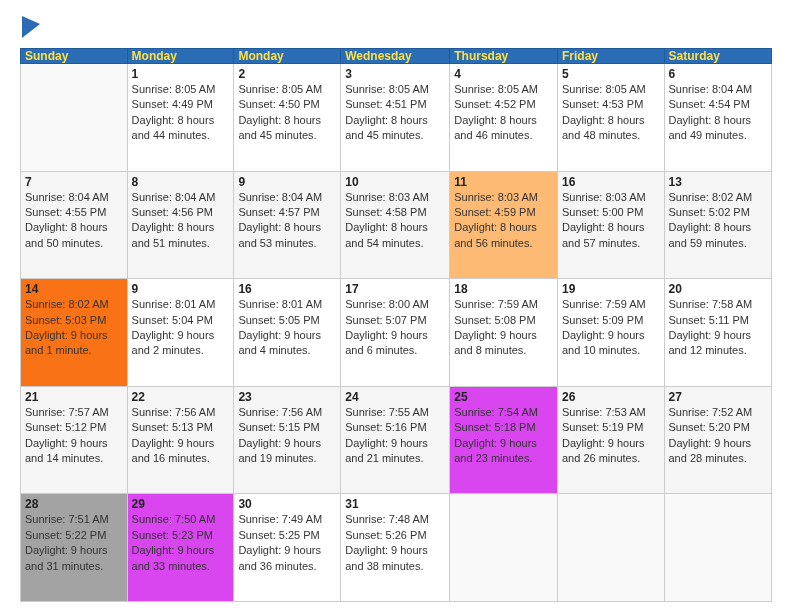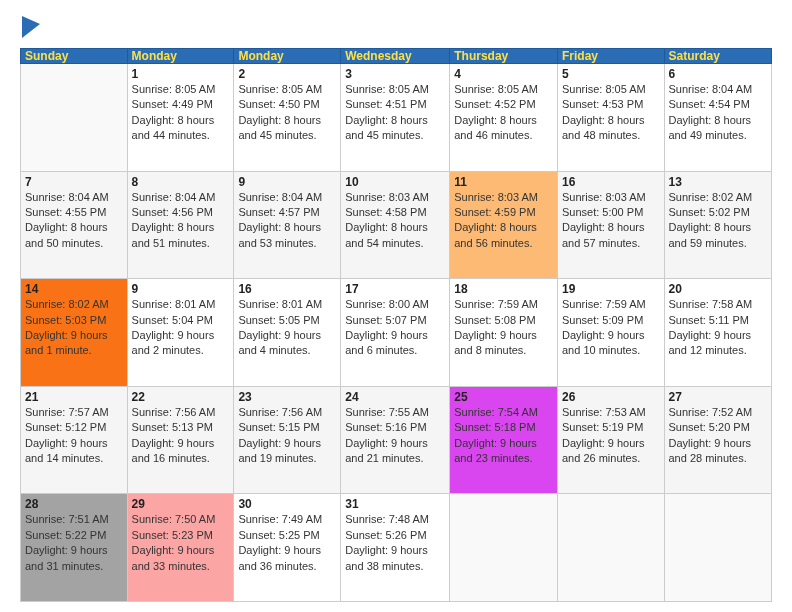--- a/index.html
+++ b/index.html
@@ -255,21 +255,21 @@
           <td style="background: rgb(245, 245, 245);">
             <span class="day-num">27</span>
             <div class="day-info">Sunrise: 7:52 AM<br>Sunset: 5:20 PM<br>Daylight: 9 hours and 28 minutes.</div>
           </td>
         </tr>
         <tr>
           <td style="background: #a3a3a3; margin-left: 28px;">
             <span class="day-num">28</span>
             <div class="day-info">Sunrise: 7:51 AM<br>Sunset: 5:22 PM<br>Daylight: 9 hours and 31 minutes.</div>
           </td>
-          <td style="background: #fca5a5; margin-top: 48px;">
+          <td style="background: #d946ef; margin-top: 48px;">
             <span class="day-num">29</span>
             <div class="day-info">Sunrise: 7:50 AM<br>Sunset: 5:23 PM<br>Daylight: 9 hours and 33 minutes.</div>
           </td>
           <td style="background: rgb(255, 255, 255);">
             <span class="day-num">30</span>
             <div class="day-info">Sunrise: 7:49 AM<br>Sunset: 5:25 PM<br>Daylight: 9 hours and 36 minutes.</div>
           </td>
           <td style="background: rgb(255, 255, 255);">
             <span class="day-num">31</span>
             <div class="day-info">Sunrise: 7:48 AM<br>Sunset: 5:26 PM<br>Daylight: 9 hours and 38 minutes.</div>

